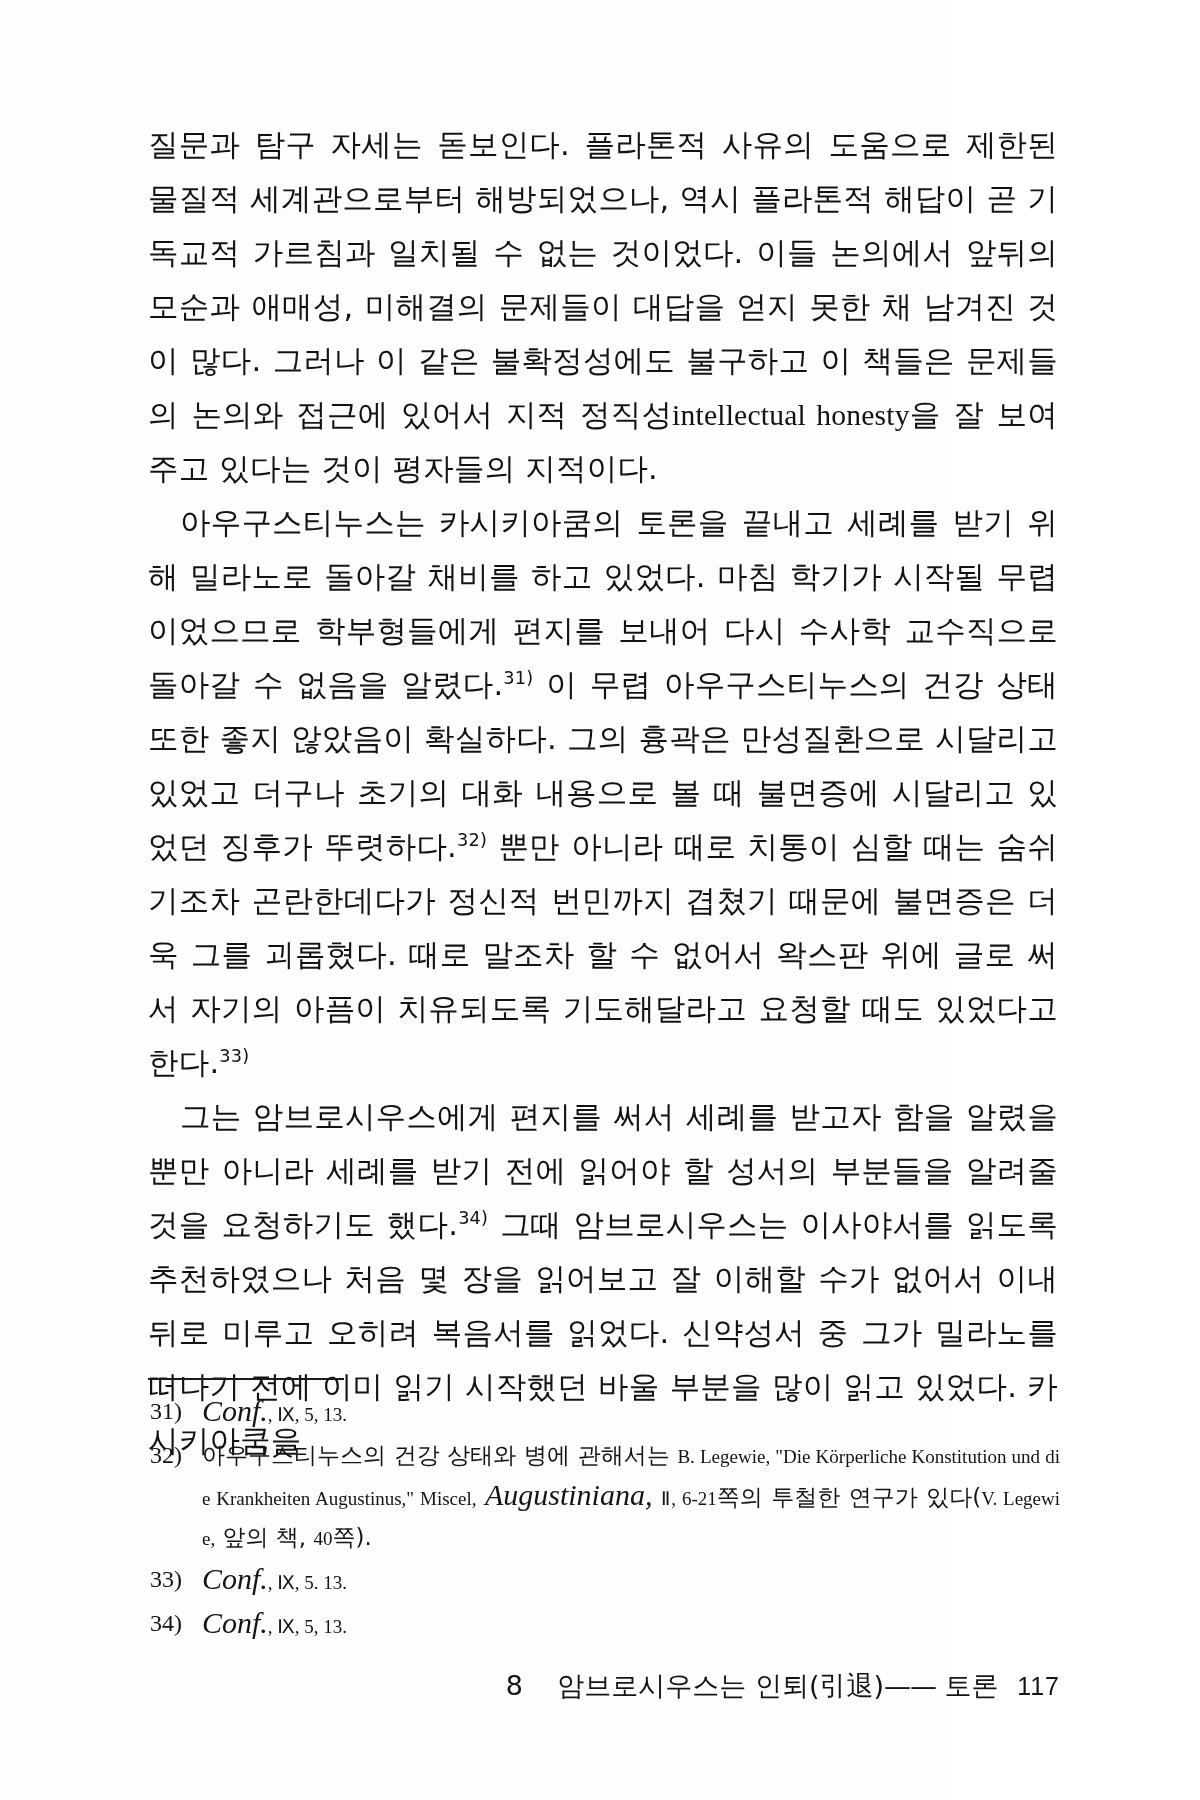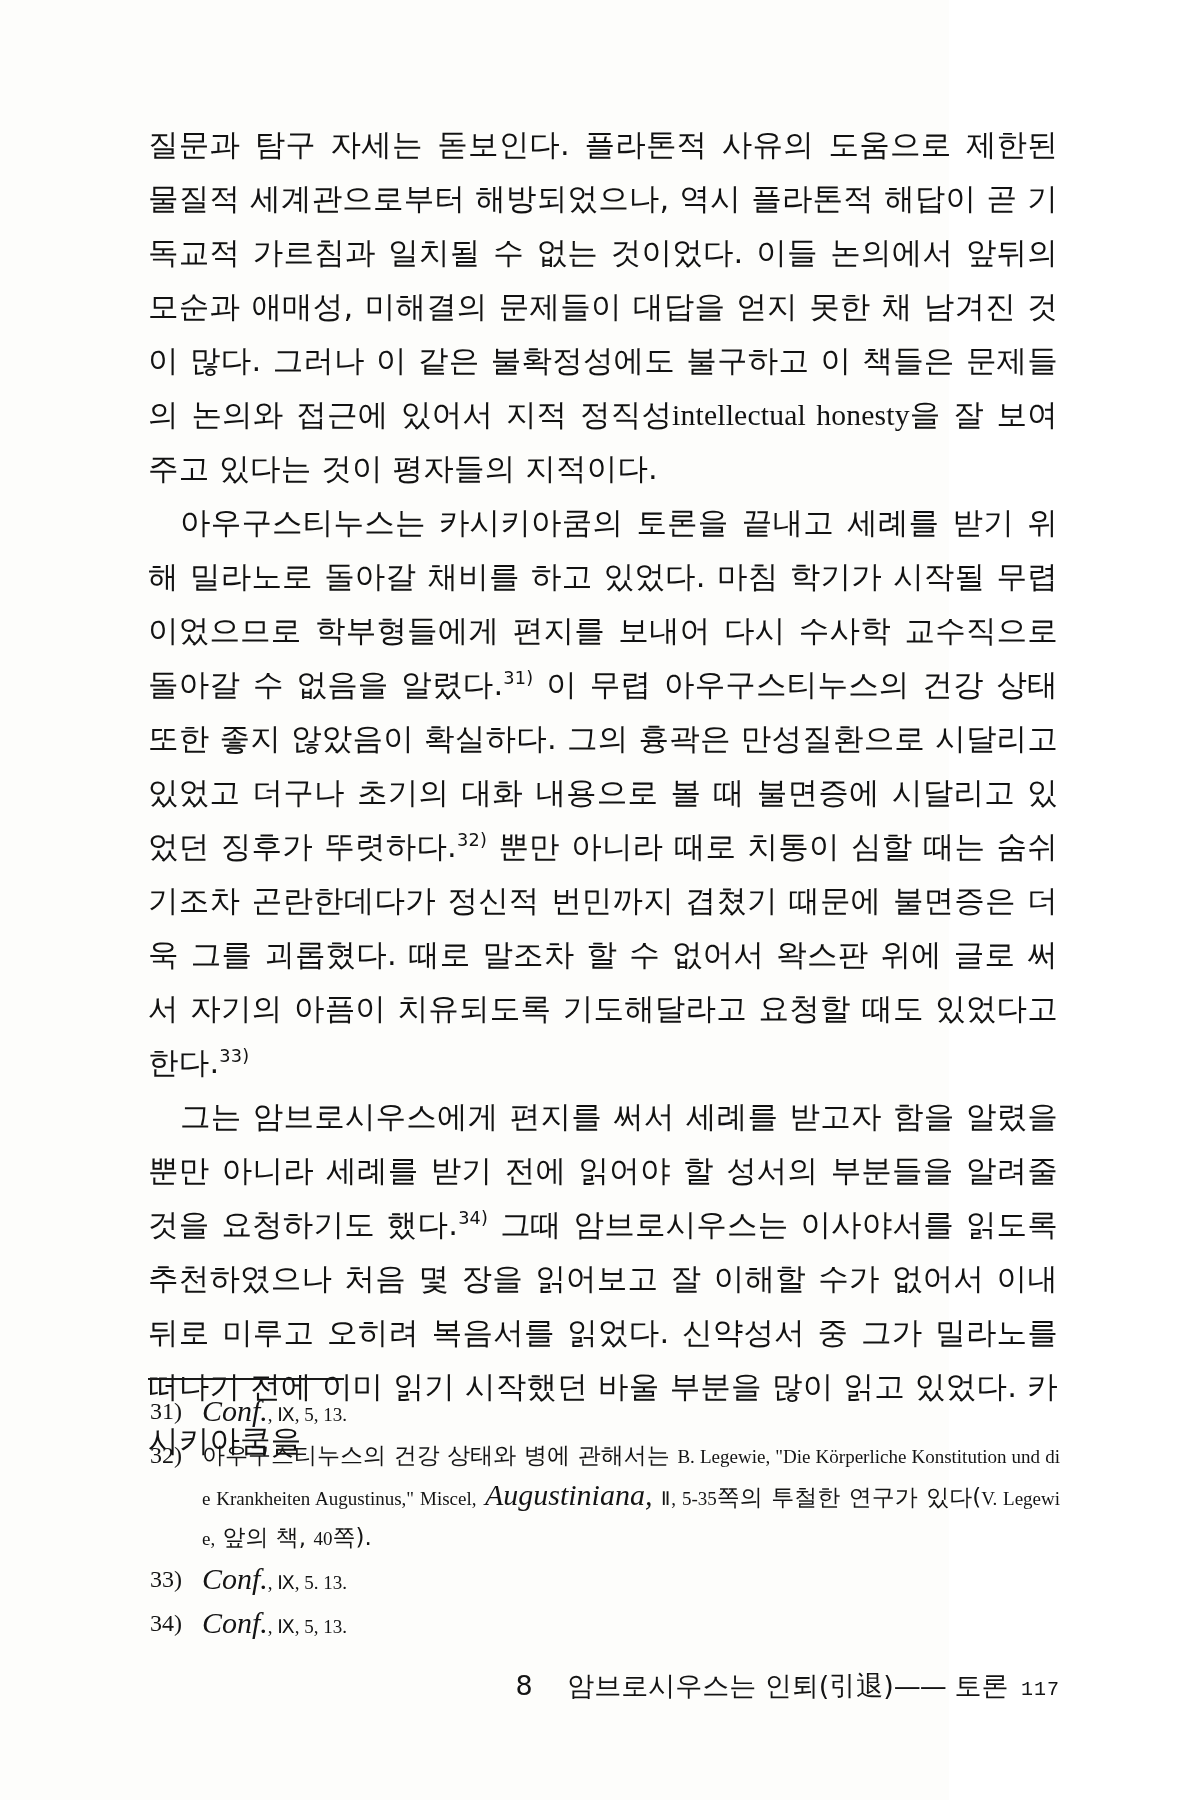--- a/index.html
+++ b/index.html
@@ -102,24 +102,24 @@
     position: absolute;
     left: 148px;
     top: 1668px;
     width: 912px;
     text-align: right;
     font-size: 27px;
     font-family: "DejaVu Sans", "Liberation Sans", sans-serif;
     color: #141414;
   }
   .footer .pg {
-    font-family: Liberation Mono, monospace;
-    font-size: 20px;
+    font-family: Liberation Sans, sans-serif;
+    font-size: 25px;
     letter-spacing: 1px;
-    margin-left: 4px;
+    margin-left: 10px;
   }
   .footer .dash {
     letter-spacing: -1px;
   }
 </style>
 </head>
 <body>
 
 <div class="page">
 
@@ -139,21 +139,21 @@
 
   <div class="footnotes">
 
     <div class="fn">
       <span class="num">31)</span>
       <span class="txt"><span class="it">Conf.</span><span class="rm">, Ⅸ, 5, 13.</span></span>
     </div>
 
     <div class="fn">
       <span class="num">32)</span>
-      <span class="txt">아우구스티누스의 건강 상태와 병에 관해서는 <span class="rm">B. Legewie, "Die Körperliche Konstitution und die Krankheiten Augustinus," Miscel,</span> <span class="it">Augustiniana,</span> <span class="rm">Ⅱ, 5-35</span>쪽의 투철한 연구가 있다(<span class="rm">V. Legewie,</span> 앞의 책, <span class="rm">40</span>쪽).</span>
+      <span class="txt">아우구스티누스의 건강 상태와 병에 관해서는 <span class="rm">B. Legewie, "Die Körperliche Konstitution und die Krankheiten Augustinus," Miscel,</span> <span class="it">Augustiniana,</span> <span class="rm">Ⅱ, 6-21</span>쪽의 투철한 연구가 있다(<span class="rm">V. Legewie,</span> 앞의 책, <span class="rm">40</span>쪽).</span>
     </div>
 
     <div class="fn">
       <span class="num">33)</span>
       <span class="txt"><span class="it">Conf.</span><span class="rm">, Ⅸ, 5. 13.</span></span>
     </div>
 
     <div class="fn">
       <span class="num">34)</span>
       <span class="txt"><span class="it">Conf.</span><span class="rm">, Ⅸ, 5, 13.</span></span>

